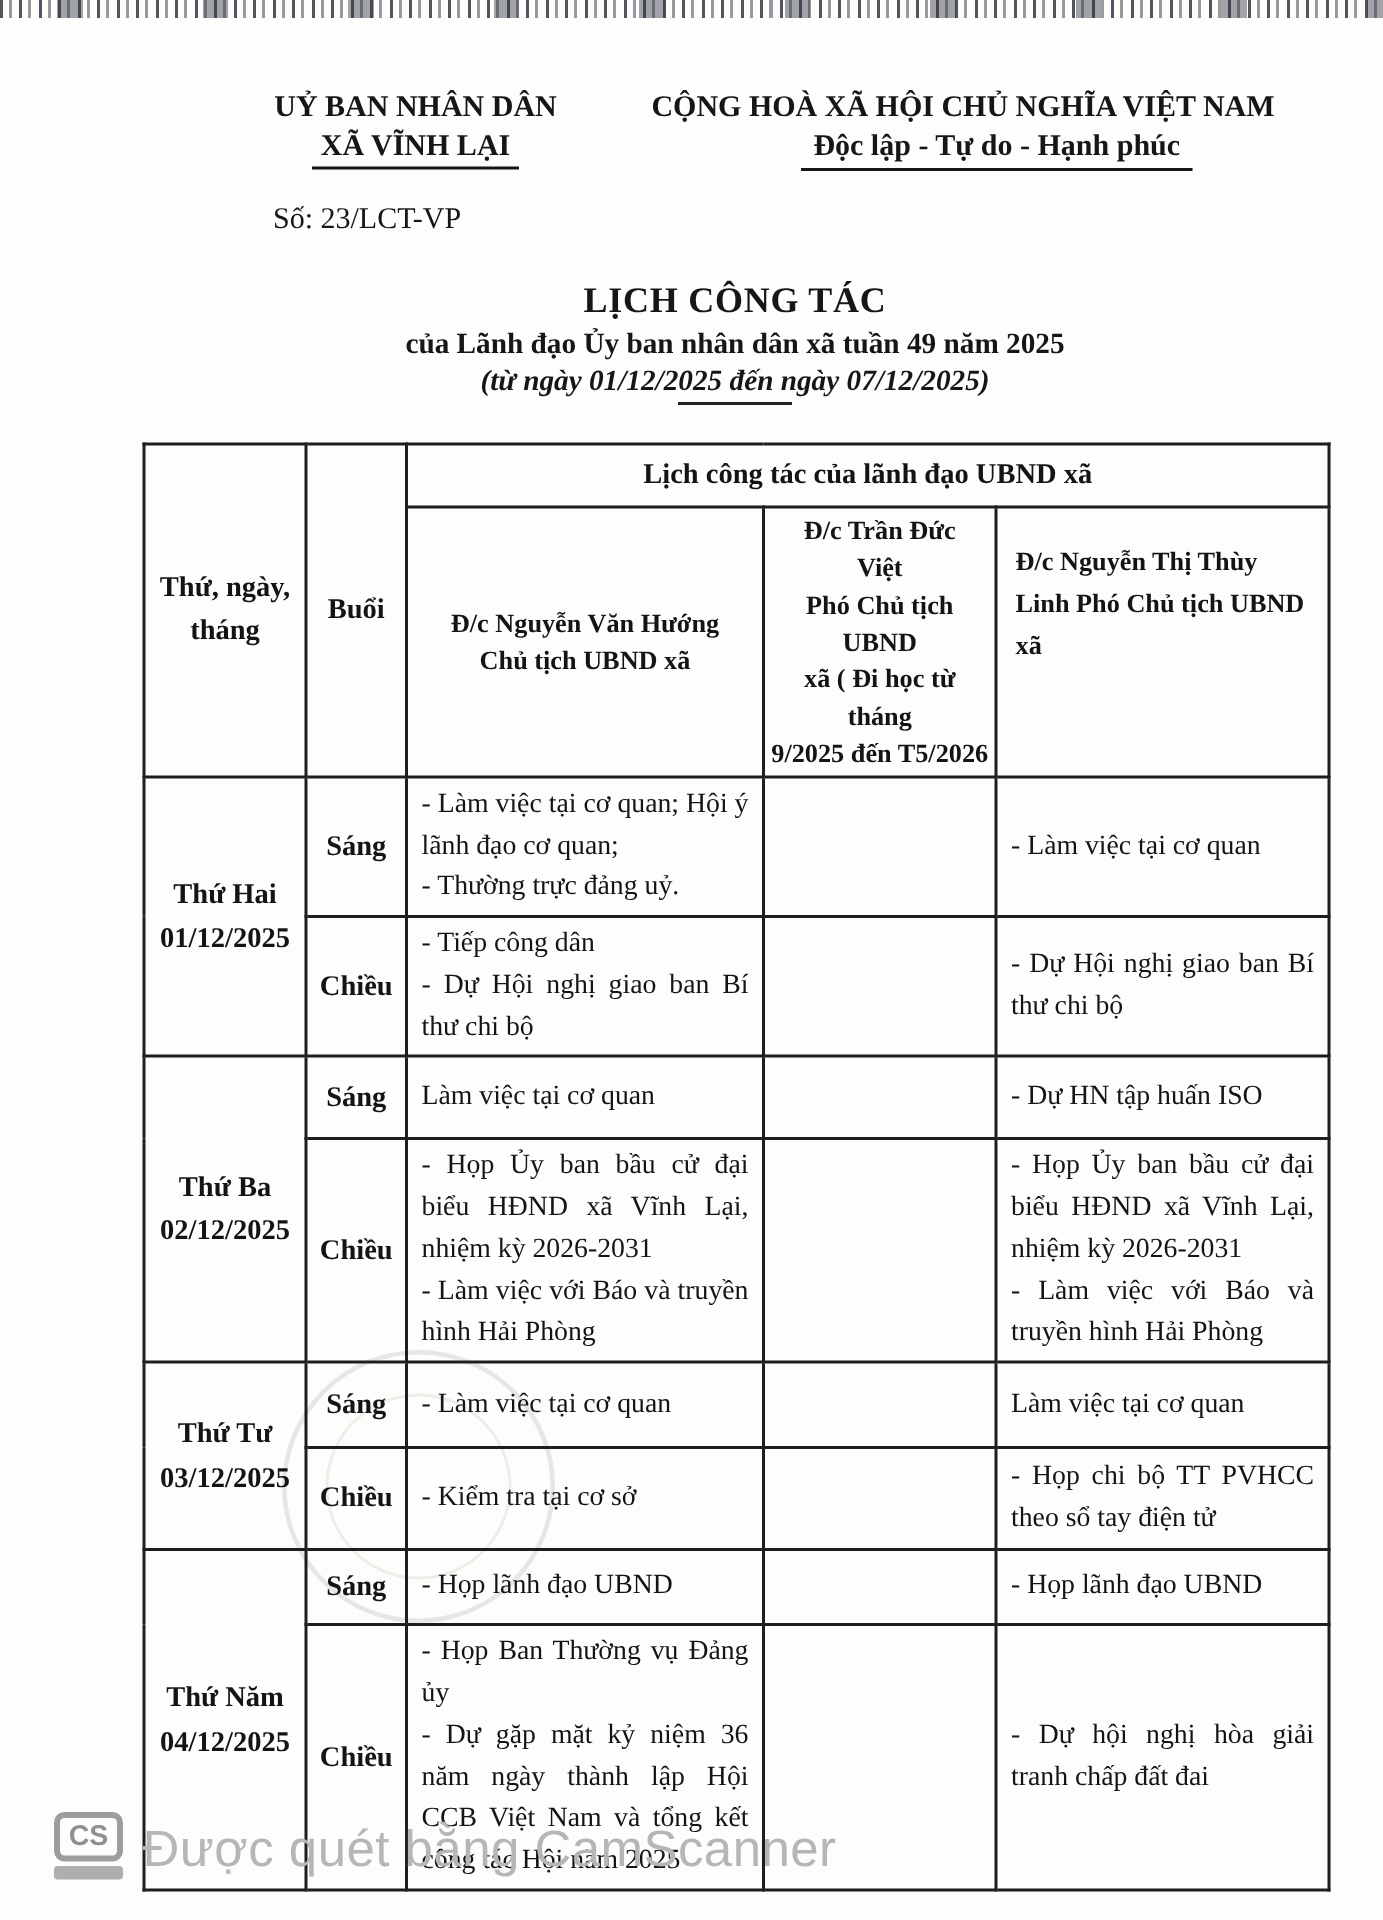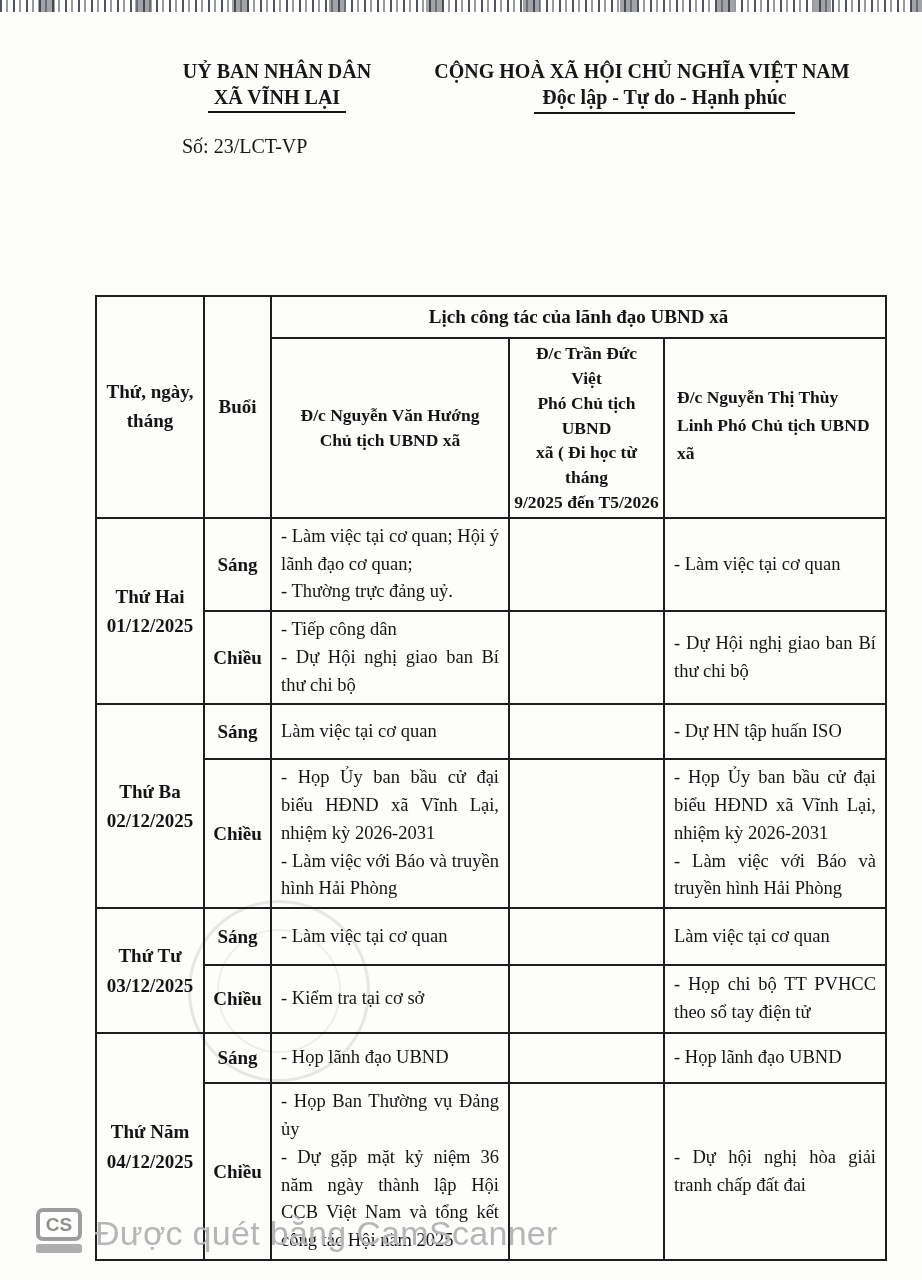--- a/index.html
+++ b/index.html
@@ -31,21 +31,21 @@
   .sched{
     position:absolute;left:95px;top:295px;width:790px;border-collapse:collapse;table-layout:fixed;
     font-size:18.5px;color:#141414;
   }
   .sched th,.sched td{border:2px solid #1e1e1e;overflow:hidden;}
   .sched th{font-weight:bold;margin-top:16px;}
   .group-h{font-size:19px;text-align:center;}
   .day-h{font-size:19px;text-align:center;line-height:1.5;}
   .sess-h{font-size:19px;text-align:center;}
   .leader{white-space:pre-line;text-align:center;font-size:17.5px;line-height:1.42;vertical-align:middle;padding:2px 4px;}
-  .leader3{text-align:left;padding-left:12px;vertical-align:top;padding-top:44px;line-height:1.6;}
+  .leader3{text-align:left;padding-left:12px;vertical-align:top;padding-top:21px;line-height:1.6;}
   .day{font-weight:bold;text-align:center;white-space:pre-line;font-size:19px;line-height:1.55;vertical-align:middle;}
   .sess{font-weight:bold;text-align:center;font-size:19px;vertical-align:middle;}
   .cell{
     text-align:justify;white-space:pre-line;vertical-align:middle;
     padding:4px 9px;line-height:1.5;
   }
   .rh1{height:42px;} .rh2{height:153px;}
   .mon-s{height:90px;} .mon-c{height:87px;}
   .tue-s{height:55px;} .tue-c{height:141px;}
   .wed-s{height:57px;} .wed-c{height:68px;}
@@ -75,20 +75,26 @@
     <div><span class="u">XÃ VĨNH LẠI</span></div>
   </div>
 
   <div class="national">
     <div>CỘNG HOÀ XÃ HỘI CHỦ NGHĨA VIỆT NAM</div>
     <div><span class="u2">Độc lập - Tự do - Hạnh phúc</span></div>
   </div>
 
   <div class="docnum">Số: 23/LCT-VP</div>
 
+  <div class="titleblock">
+    <div class="t1">LỊCH CÔNG TÁC</div>
+    <div class="t2">của Lãnh đạo Ủy ban nhân dân xã tuần 49 năm 2025</div>
+    <div class="t3">(từ ngày 01/12/2025 đến ngày 07/12/2025)</div>
+    <div class="t-underline"></div>
+  </div>
 
   <div class="stamp"></div>
 
   <table class="sched">
     <colgroup>
       <col style="width:108px">
         <col style="width:67px">
         <col style="width:238px">
         <col style="width:155px">
         <col style="width:222px">

